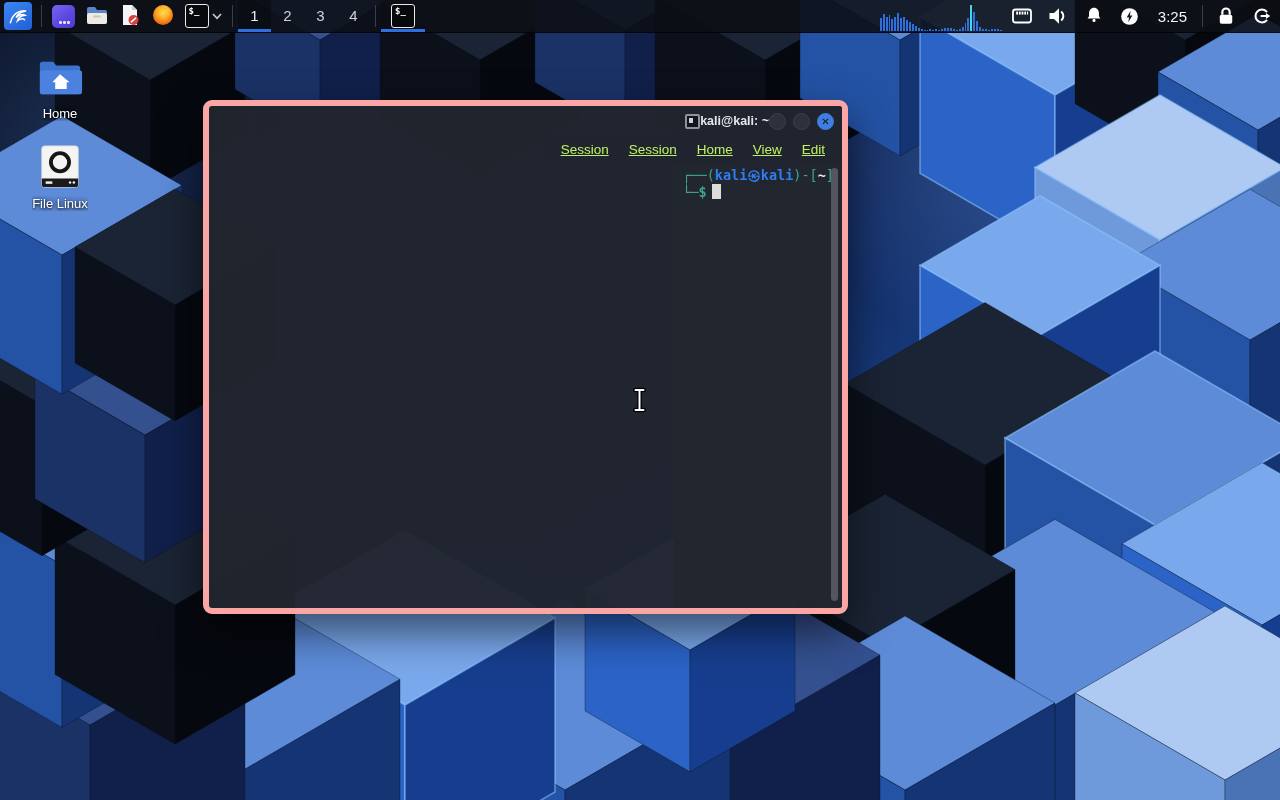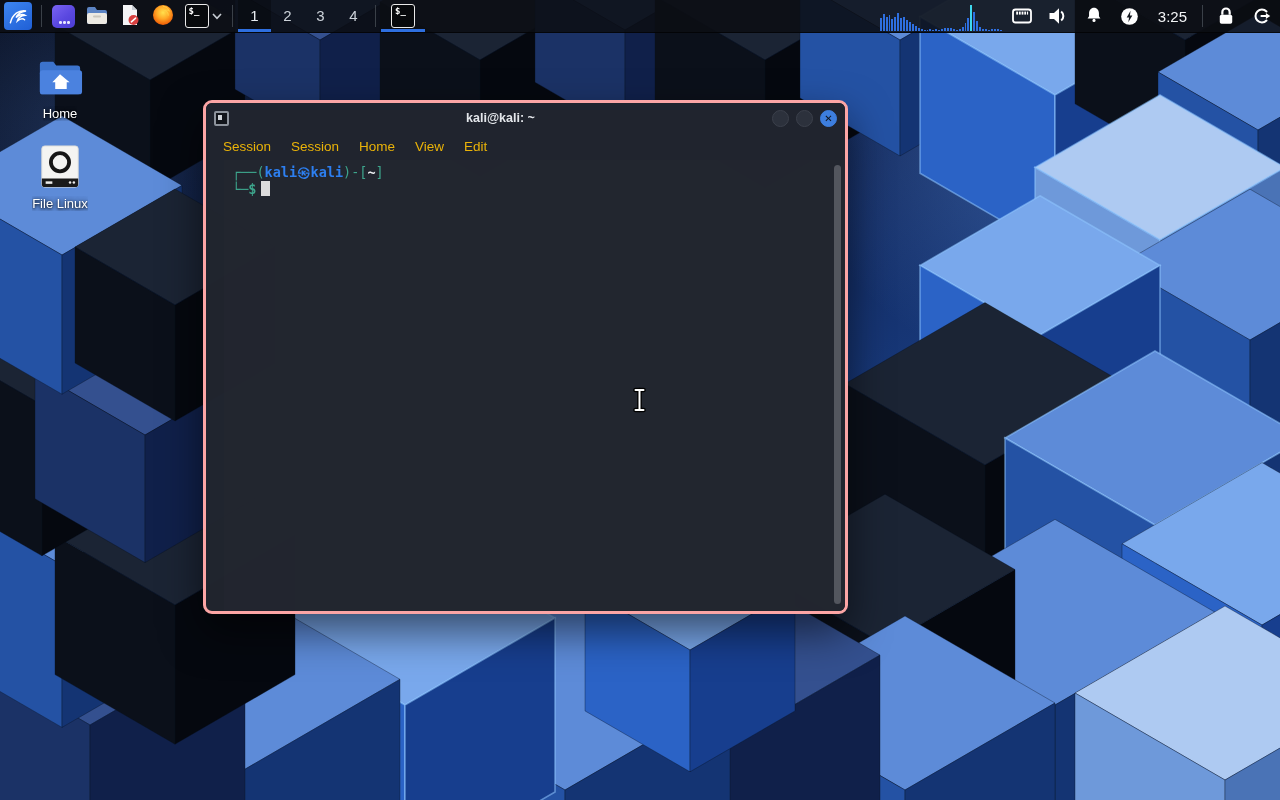--- a/index.html
+++ b/index.html
@@ -59,40 +59,40 @@
   .desk-item { display:flex; flex-direction:column; align-items:center; gap:5px;
                cursor:pointer; }
   .desk-item .ic { height:48px; display:flex; align-items:center; justify-content:center; }
   .desk-item .lbl { color:#fff; font:13px "Liberation Sans", sans-serif;
                text-shadow:0 1px 3px rgba(0,0,0,0.95), 0 0 6px rgba(0,0,0,0.7);
                white-space:nowrap; max-width:100px; overflow:hidden; }
 
   
   .window { position:absolute; left:203px; top:100px; width:645px; height:514px; z-index:30;
             border-radius:9px; overflow:hidden;
-            background:rgba(33,37,46,0.97); border:3px solid #fca5a5;
-            box-shadow:0 18px 42px rgba(0,0,0,0.55); display:flex; flex-direction:column; }
+            background:rgba(33,37,46,0.97); border:6px solid #fca5a5;
+            box-shadow:0 18px 42px rgba(0,0,0,0.55); display:flex; flex-direction:column;align-items:flex-end; }
   .titlebar { height:30px; display:flex; align-items:center; padding:0 8px;
             background:#20242e; cursor:default; }
   .tb-icon { width:15px; height:15px; border:2px solid #8d939c; background:#12151b;
             border-radius:2px; position:relative; }
   .tb-icon::after { content:""; position:absolute; left:2px; top:2px; width:4px; height:5px;
             background:#cfd3d8; }
   .tb-title { flex:1; text-align:center; color:#e3e6ea;
             font:600 12.5px "Liberation Sans", sans-serif; }
   .tb-btns { display:flex; gap:7px; }
   .win-btn { width:17px; height:17px; border-radius:50%; border:1px solid #3b404b;
             background:#2c313c; cursor:pointer; padding:0; position:relative; }
   .win-btn.close { background:var(--close); border-color:var(--close); }
   .win-btn.close::before { content:"✕"; position:absolute; inset:0; color:#10131a;
             font:bold 10px/15px "DejaVu Sans", sans-serif; text-align:center; }
   .menubar { height:27px; display:flex; align-items:center; gap:2px; padding:0 8px;
             background:#20242e; }
-  .menu-item { color:#eab308; font:13.5px "Liberation Sans", sans-serif; padding:3px 9px;
-            border-radius:3px; cursor:pointer; background:transparent; border:none; }
+  .menu-item { color:#bef264; font:13.5px "Liberation Sans", sans-serif; padding:3px 9px;
+            border-radius:3px; cursor:pointer; background:transparent; border:none;text-decoration:underline; }
   .termbody { flex:1; position:relative; background:rgba(35,38,47,0.95);
             font:13.5px/17px "DejaVu Sans Mono", monospace; padding:4px 8px; cursor:text;margin-left:18px; }
   .pline { white-space:pre; }
   .c-frame { color:var(--pframe); }
   .c-user { color:var(--puser); font-weight:bold; }
   .c-path { color:#eceff2; font-weight:bold; }
   .c-dollar { color:var(--pframe); font-weight:bold; }
   .cursor-block { display:inline-block; width:9px; height:15px; background:#dcdcdc;
             vertical-align:-2px; margin-left:5px; }
   .scrollbar { position:absolute; right:4px; top:5px; bottom:7px; width:7px;

